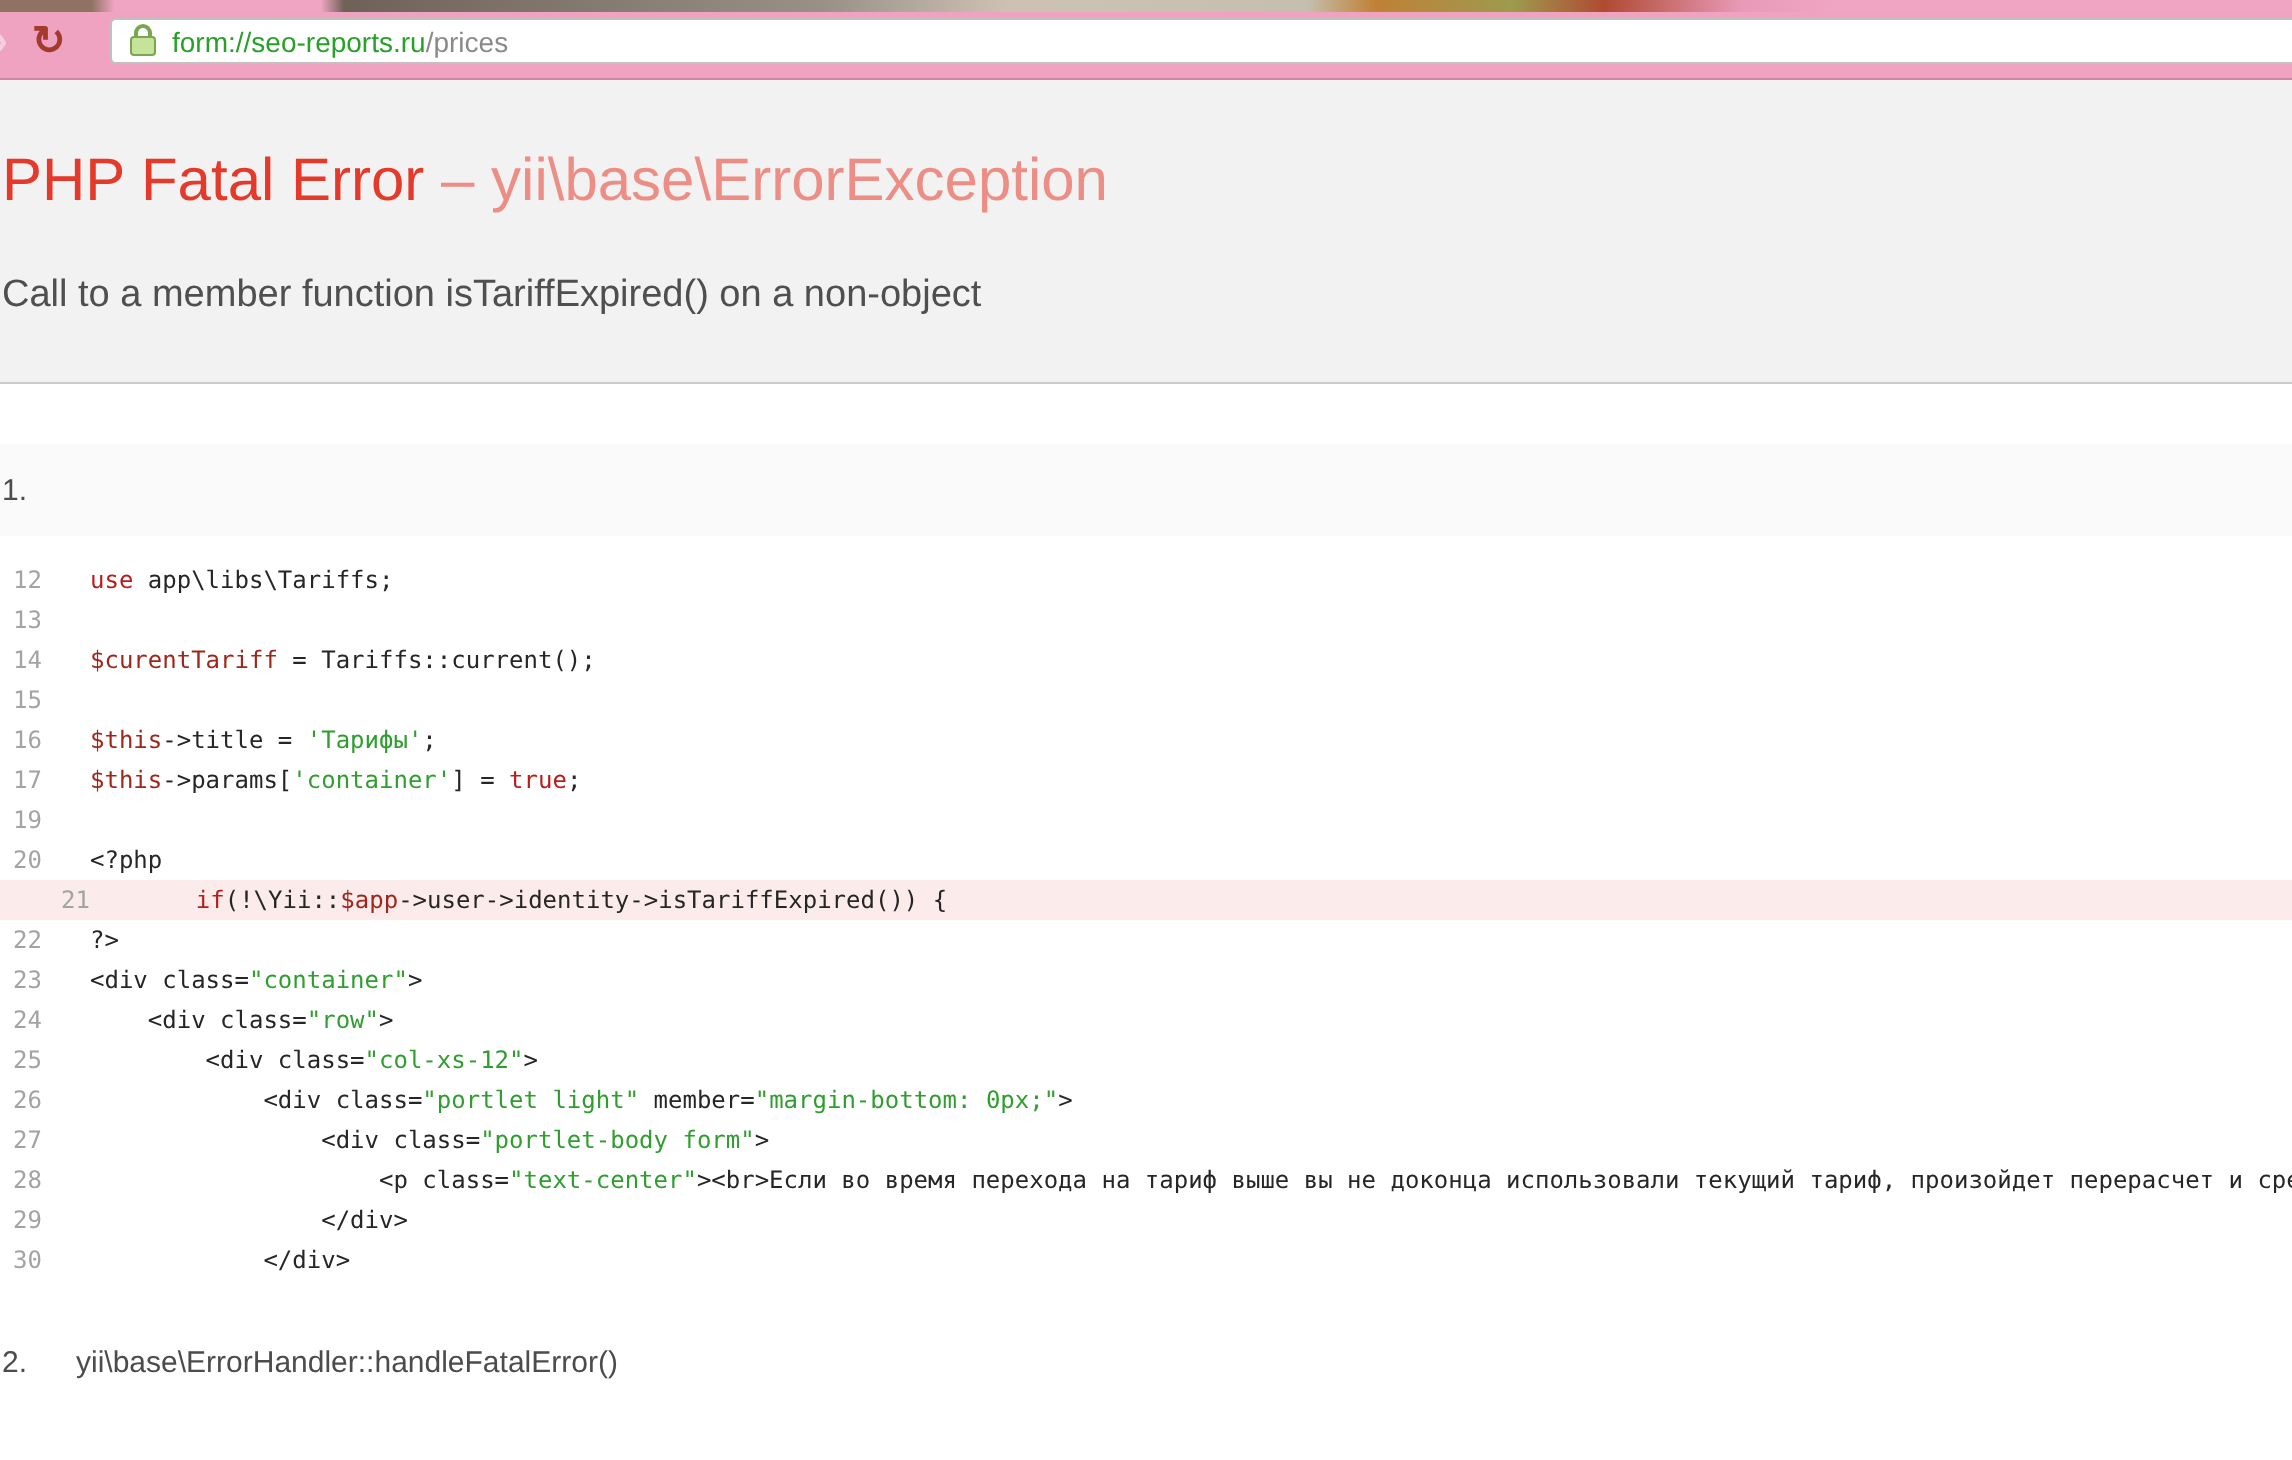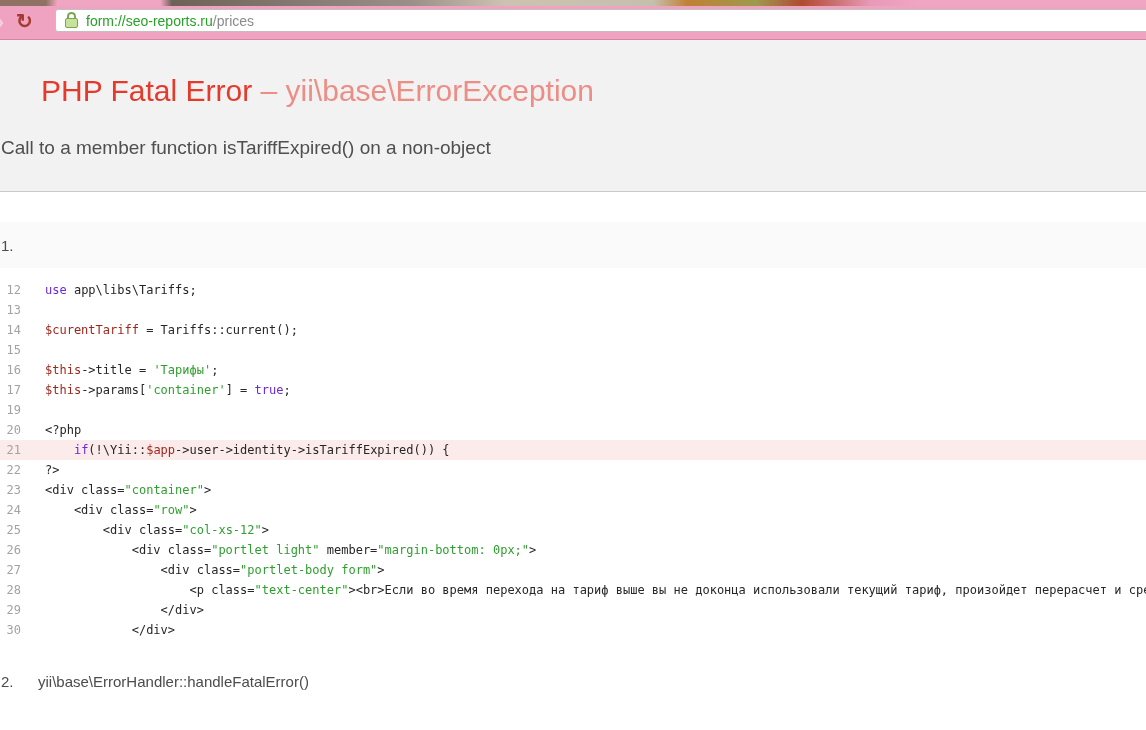--- a/index.html
+++ b/index.html
@@ -45,39 +45,39 @@
   }
   .url{font-size:14px;white-space:nowrap;}
   .url-secure{color:#27a127;}
   .url-path{color:#8a8a8a;margin-top:19px;}
   
   .header-section{
     background:#f2f2f2;border-bottom:1px solid #cacaca;
     height:152px;box-sizing:border-box;padding:34px 0 0 1px;
   }
   h1.page-title{margin:0;font-size:30px;font-weight:normal;line-height:34px;white-space:nowrap;}
-  .t-main{color:#e43a2c;padding-left:40px;}
+  .t-main{color:#e43a2c;}
   .t-rest{color:#ec8e85;text-align:right;}
   .err-message{margin-top:29px;font-size:19px;color:#4f4f4f;white-space:nowrap;}
   .gap{height:30px;}
   .stack-head{
     background:#fafafa;height:46px;display:flex;align-items:center;
     font-size:15px;color:#4c4c4c;
   }
   .stack-idx{width:38px;padding-left:1px;box-sizing:border-box;flex:none;}
   .stack-loc{white-space:nowrap;}
   .code-block{
     padding-top:12px;background:#fff;overflow:hidden;
     font-family:"DejaVu Sans Mono", monospace;font-size:12px;line-height:20px;
   }
   .code-line{height:20px;white-space:pre;color:#262626;}
-  .code-line.hl{background:#fcebeb;}
+  .code-line.hl{background:#fcebeb;padding-left:24px;}
   .ln{display:inline-block;width:21px;text-align:right;color:#a3a3a3;}
   .lc{margin-left:24px;}
-  .kw{color:#6d28d9;text-align:center;}
+  .kw{color:#b91c1c;text-align:center;}
   .var{color:#9f261a;margin-top:43px;}
   .str{color:#2f9e2f;}
   .stack-item-2{
     margin-top:30px;display:flex;align-items:center;
     font-size:15px;color:#4c4c4c;background:#fff;height:22px;
   }
 </style>
 </head>
 <body>
 

